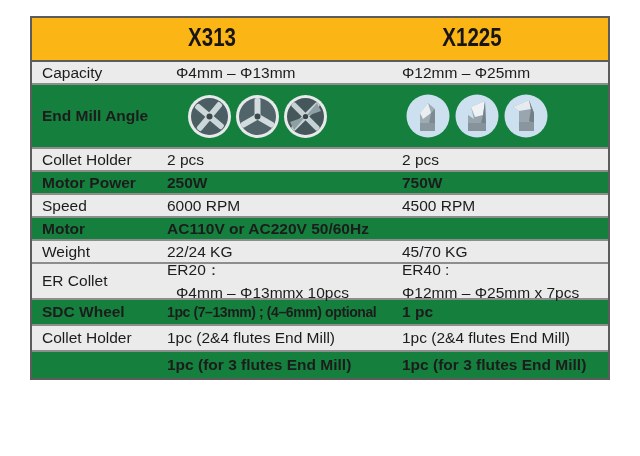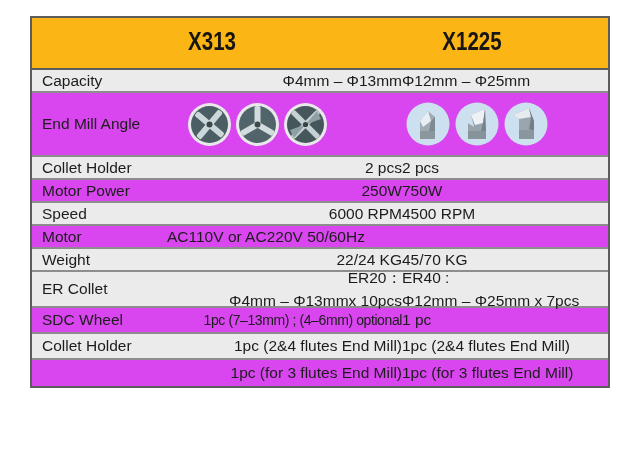--- a/index.html
+++ b/index.html
@@ -12,33 +12,33 @@
     border:2px solid #5c5c5c;box-sizing:border-box;background:#fff;
   }
   .row{
     display:flex;align-items:center;box-sizing:border-box;
     border-bottom:2px solid #8d8d8d;font-size:15.5px;
   }
   .row:last-child{border-bottom:none;}
   .row.h27{height:23px;}
   .row.h26{height:26px;}
   .row.gray{background:#EBEBEB;}
-  .row.white{background:#d946ef;}
+  .row.white{background:#15803d;font-weight:bold;}
   .header-row{
-    position:relative;height:52px;background:#FBB615;
+    position:relative;height:44px;background:#FBB615;
     border-bottom:2px solid #5c5c5c;box-sizing:border-box;
   }
   .header-title{
     position:absolute;top:50%;font-weight:700;font-size:25px;color:#181614;
     transform:translate(-50%,-54%) scaleX(0.82);letter-spacing:0px;white-space:nowrap;
   }
   .header-title.c1{left:180px;}
   .header-title.c2{left:440px;}
   .cell-label{width:135px;padding-left:10px;box-sizing:border-box;flex:none;white-space:nowrap;}
-  .cell-v1{width:235px;flex:none;box-sizing:border-box;white-space:nowrap;text-align:right;}
+  .cell-v1{width:235px;flex:none;box-sizing:border-box;white-space:nowrap;}
   .cell-v2{flex:1;box-sizing:border-box;white-space:nowrap;}
   .cell-span{flex:1;text-align:left;box-sizing:border-box;}
   .indent8{padding-left:9px;}
   .endmill-row{height:64px;}
   .mill-strip{display:flex;gap:3px;align-items:center;}
   .mill-strip.left{padding-left:20px;}
   .mill-strip.right{padding-left:3px;}
   .ercollet .cell-v1,.ercollet .cell-v2{white-space:normal;line-height:23px;}
   .ercollet{height:36px;}
   .condensed{letter-spacing:-0.4px;font-size:14px;}

